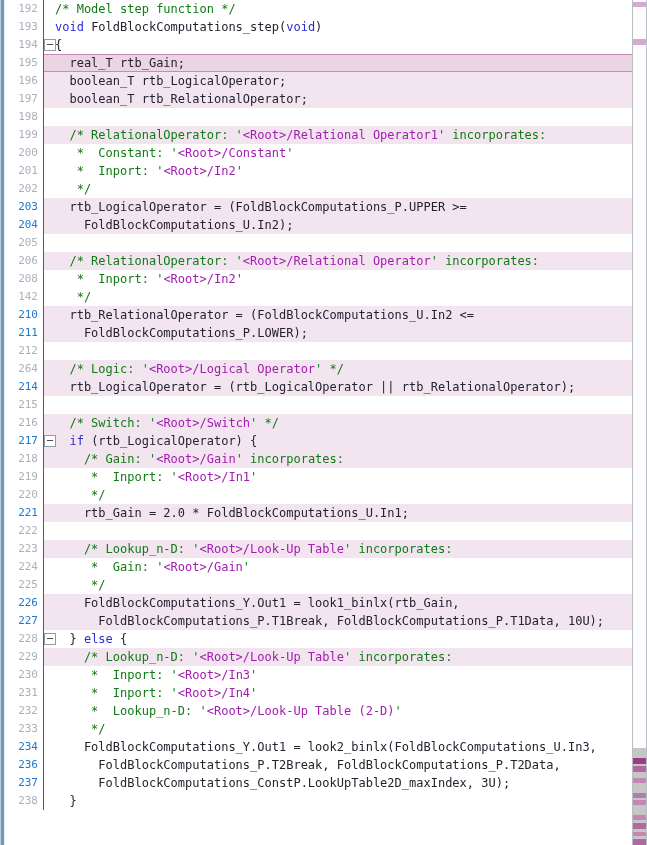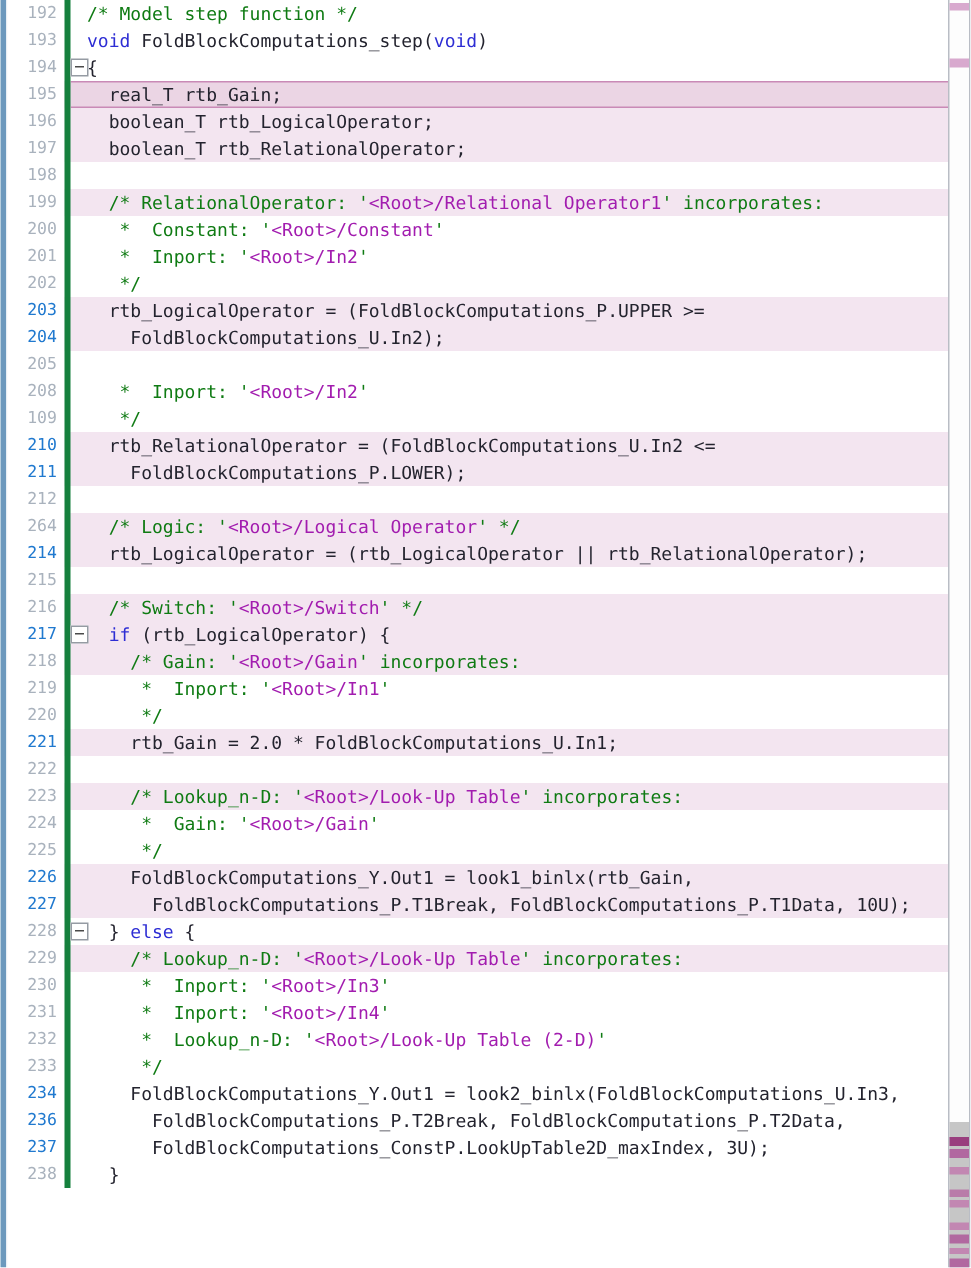--- a/index.html
+++ b/index.html
@@ -14,21 +14,21 @@
   }
   .rows { flex:1 1 auto; overflow:hidden; background:#ffffff; }
   .row { display:flex; height:18px; }
   .gutter {
     flex:0 0 38px; width:38px; text-align:right; padding-right:5px; box-sizing:border-box;
     font-size:11px; line-height:18px; background:#ffffff; user-select:none;
   }
   .num-gray { color:#a9b2bd; }
   .num-blue { color:#2079cf; }
   .codewrap {
-    flex:1 1 auto; position:relative; border-left:4px solid #15803d;
+    flex:1 1 auto; position:relative; border-left:1px solid #15803d;
     padding-left:11px; box-sizing:border-box;
   }
   .codewrap.hl { background:#f3e5f0; }
   .codewrap.sel {
     background:#ebd5e4;
     box-shadow:inset 0 1px 0 #c98ab6, inset 0 -1px 0 #c98ab6;
   }
   .codewrap pre {
     margin:0; font-family:inherit; font-size:12px; line-height:18px; white-space:pre;
   }
@@ -135,27 +135,33 @@
           <pre><span class="seg-code">    FoldBlockComputations_U.In2);</span></pre>
         </div>
       </div>
       <div class="row">
         <span class="gutter num-gray">205</span>
         <div class="codewrap">
           <pre></pre>
         </div>
       </div>
       <div class="row">
+        <span class="gutter num-gray">206</span>
+        <div class="codewrap hl">
+          <pre><span class="seg-cmt">  /* RelationalOperator: '</span><span class="seg-link">&lt;Root&gt;/Relational Operator</span><span class="seg-cmt">' incorporates:</span></pre>
+        </div>
+      </div>
+      <div class="row">
         <span class="gutter num-gray">208</span>
         <div class="codewrap">
           <pre><span class="seg-cmt">   *  Inport: '</span><span class="seg-link">&lt;Root&gt;/In2</span><span class="seg-cmt">'</span></pre>
         </div>
       </div>
       <div class="row">
-        <span class="gutter num-gray">109</span>
+        <span class="gutter num-gray">142</span>
         <div class="codewrap">
           <pre><span class="seg-cmt">   */</span></pre>
         </div>
       </div>
       <div class="row">
         <span class="gutter num-blue">210</span>
         <div class="codewrap hl">
           <pre><span class="seg-code">  rtb_RelationalOperator = (FoldBlockComputations_U.In2 &lt;=</span></pre>
         </div>
       </div>

